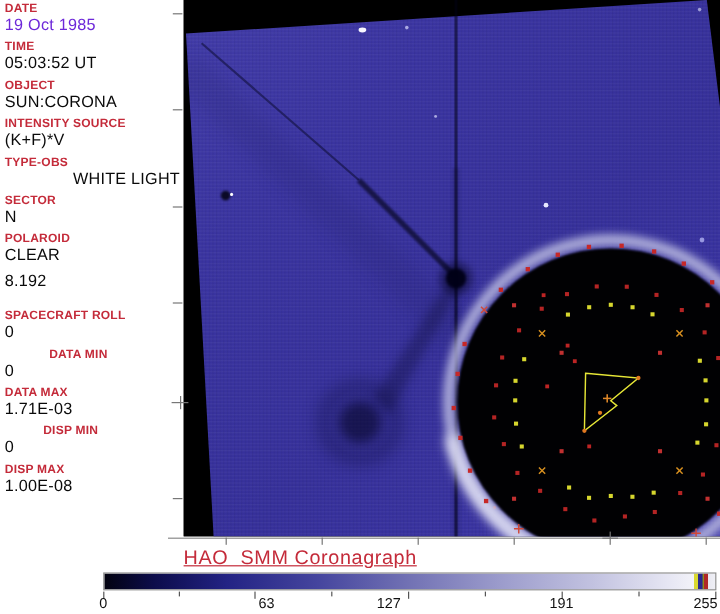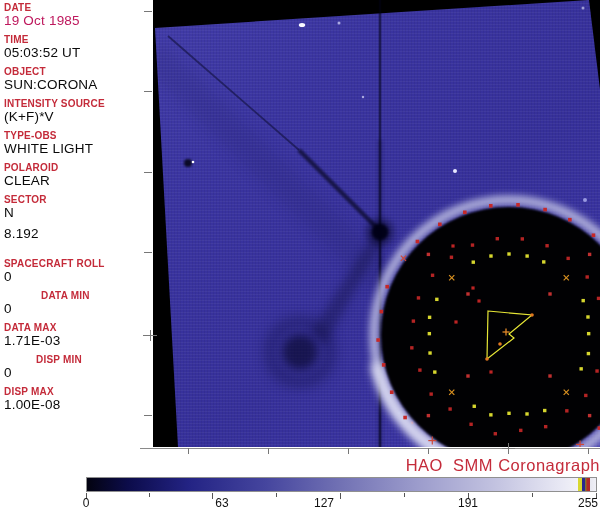--- a/index.html
+++ b/index.html
@@ -10,60 +10,60 @@
   .field{height:32px;overflow:visible;}
   .flabel{font-size:10px;letter-spacing:0.2px;line-height:11px;font-weight:bold;}
   .fvalue{font-size:13.5px;letter-spacing:0.2px;line-height:15px;}
   
   .image-area{position:absolute;left:153px;top:0;width:447px;height:447px;background:#000;}
   .image-area svg{display:block;}
   
   .tick{position:absolute;background:#777;}
   .axis-line{position:absolute;left:140px;top:448px;width:460px;height:1px;background:#8a8a8a;}
   
-  .title{position:absolute;left:153px;top:456px;width:447px;text-align:right;
-         font-size:16.5px;letter-spacing:0.5px;white-space:pre;}
+  .title{position:absolute;left:153px;top:456px;width:447px;text-align:left;
+         font-size:16.5px;letter-spacing:0.5px;white-space:pre;text-decoration:underline;}
   .cbar{position:absolute;left:86px;top:477px;width:511px;height:15px;
         border:1px solid #909090;box-sizing:border-box;}
   .cbar-tick{position:absolute;width:1px;background:#555;top:493px;}
   .cbar-label{position:absolute;top:496px;transform:translateX(-50%);
               font-size:12px;color:#111;}
 </style>
 </head>
 <body>
 
 <div class="app">
   <div class="sidebar">
       <div class="field">
         <div class="flabel" style="color: rgb(196, 43, 58);">DATE</div>
-        <div class="fvalue" style="color: #be185d;">19 Oct 1985</div>
+        <div class="fvalue" style="color: #6d28d9;">19 Oct 1985</div>
       </div>
       <div class="field">
         <div class="flabel" style="color: rgb(196, 43, 58);">TIME</div>
         <div class="fvalue" style="color: rgb(10, 10, 10);">05:03:52 UT</div>
       </div>
       <div class="field">
         <div class="flabel" style="color: rgb(196, 43, 58);">OBJECT</div>
         <div class="fvalue" style="color: rgb(10, 10, 10);">SUN:CORONA</div>
       </div>
       <div class="field">
         <div class="flabel" style="color: rgb(196, 43, 58);">INTENSITY SOURCE</div>
         <div class="fvalue" style="color: rgb(10, 10, 10);">(K+F)*V</div>
       </div>
       <div class="field">
         <div class="flabel" style="color: rgb(196, 43, 58);">TYPE-OBS</div>
-        <div class="fvalue" style="color: rgb(10, 10, 10);">WHITE LIGHT</div>
+        <div class="fvalue" style="color: rgb(10, 10, 10); text-align: right;">WHITE LIGHT</div>
+      </div>
+      <div class="field">
+        <div class="flabel" style="color: rgb(196, 43, 58);">SECTOR</div>
+        <div class="fvalue" style="color: rgb(10, 10, 10);">N</div>
       </div>
       <div class="field">
         <div class="flabel" style="color: rgb(196, 43, 58);">POLAROID</div>
         <div class="fvalue" style="color: rgb(10, 10, 10);">CLEAR</div>
-      </div>
-      <div class="field">
-        <div class="flabel" style="color: rgb(196, 43, 58);">SECTOR</div>
-        <div class="fvalue" style="color: rgb(10, 10, 10);">N</div>
       </div>
       <div class="field">
         <div class="fvalue" style="color: rgb(10, 10, 10);">8.192</div>
       </div>
       <div class="field">
         <div class="flabel" style="color: rgb(196, 43, 58);">SPACECRAFT ROLL</div>
         <div class="fvalue" style="color: rgb(10, 10, 10);">0</div>
       </div>
       <div class="field">
         <div class="flabel" style="color: rgb(196, 43, 58); padding-left: 37px;">DATA MIN</div>

